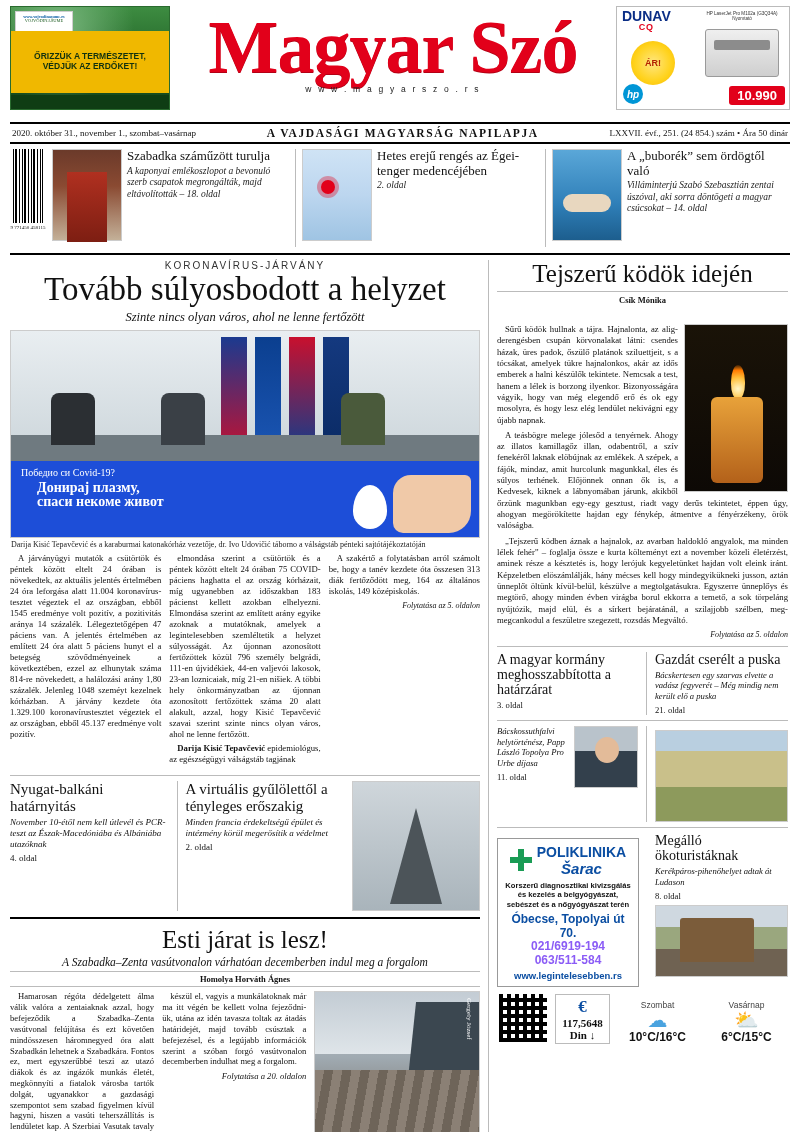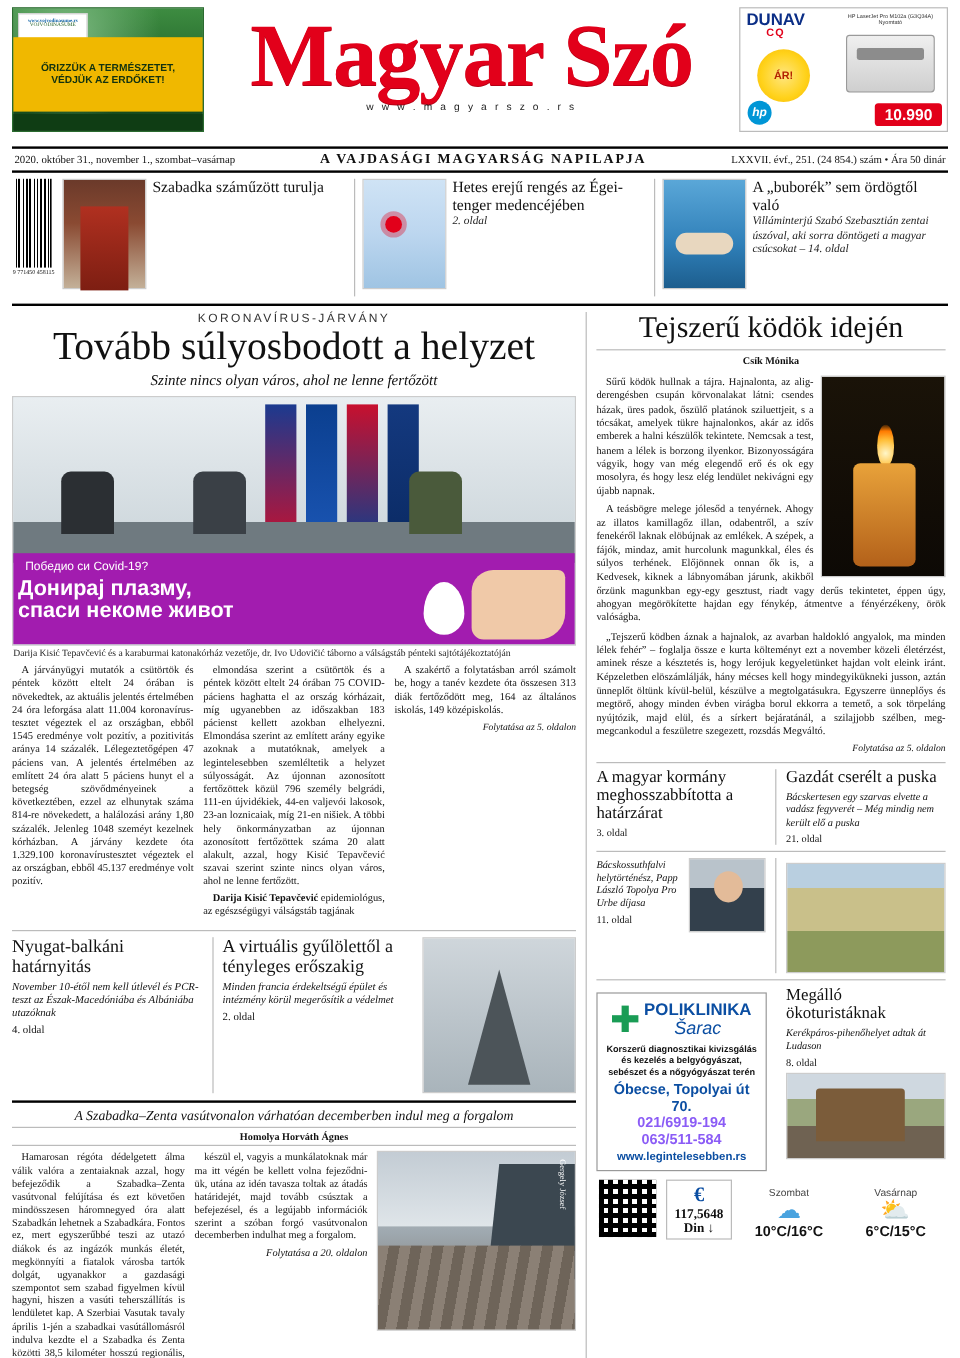--- a/index.html
+++ b/index.html
@@ -144,25 +144,25 @@
   .lead-photo .f1{left:210px;background:linear-gradient(180deg,#1b3a8f,#c8102e);}
   .lead-photo .f2{left:244px;background:linear-gradient(180deg,#0b3f8f,#1b56b5);}
   .lead-photo .f3{left:278px;background:linear-gradient(180deg,#c8102e,#0b3f8f);}
   .lead-photo .f4{left:312px;background:linear-gradient(180deg,#14397f,#0a2a63);}
   .lead-photo .desk{position:absolute;left:0;right:0;bottom:68px;height:34px;background:#6f7a80;}
   .lead-photo .p{position:absolute;bottom:92px;width:44px;height:52px;border-radius:8px 8px 0 0;}
   .lead-photo .pa{left:40px;background:#2b2f33;}
   .lead-photo .pb{left:150px;background:#3a4046;}
   .lead-photo .pc{left:330px;background:#4a5a3b;}
   .banner{
-    position:absolute; left:0; right:0; bottom:0; height:76px; background:#a21caf; color:#fff;
-    font-family:Liberation Sans, sans-serif;
+    position:absolute; left:0; right:0; bottom:0; height:76px; background:#1d4ed8; color:#fff;
+    font-family:Liberation Serif, serif;
   }
   .banner .small{ position:absolute; left:10px; top:6px; font-size:10px;}
-  .banner .big{ position:absolute; left:4px; top:20px; font-size:18px; font-weight:bold; line-height:1.0;}
+  .banner .big{ position:absolute; left:26px; top:20px; font-size:14px; font-weight:bold; line-height:1.0;}
   .banner .drop{ position:absolute; right:92px; bottom:8px; width:34px; height:44px;
     background:#fff; border-radius:50% 50% 50% 50%/60% 60% 40% 40%; }
   .banner .hand{ position:absolute; right:8px; bottom:4px; width:78px; height:58px; background:#f0c9a8; border-radius:18px 6px 22px 10px;}
   .photo-caption{ font-size:8px; line-height:1.2; padding:2px 1px 0; color:#222;}
 
   .body-cols { display:flex; gap:8px; margin-top:4px; }
   .bcol { flex:1; font-size:8.7px; line-height:1.26; text-align:justify; }
   .bcol p { margin:0 0 4px 0; text-indent:8px;}
   .bcol p.first { text-indent:8px; }
   .bcol b { font-weight:bold; }
@@ -193,21 +193,21 @@
   .rail-photo{ width:100%; height:150px; border:1px solid #ccc; position:relative; overflow:hidden;
     background:linear-gradient(180deg,#cfd6dc 0%, #9fa9b0 45%, #6c6257 100%);}
   .rail-photo .sky{position:absolute;left:0;right:0;top:0;height:62px;background:linear-gradient(180deg,#c3ccd4,#dfe5e9);}
   .rail-photo .mach{position:absolute;left:96px;top:10px;width:120px;height:96px;background:#3b4750;transform:skewX(-6deg);}
   .rail-photo .ties{position:absolute;left:0;right:0;bottom:0;height:70px;
     background:repeating-linear-gradient(100deg,#8b8075 0 9px,#6e6459 9px 18px);}
   .rail-photo .vert{position:absolute;right:6px;top:6px;writing-mode:vertical-rl;font-size:7px;color:#fff;}
 
   
   .r-title { text-align:center; font-size:25px; margin:0 0 3px; font-weight:normal; border-bottom:1px solid #bbb; padding-bottom:3px;}
-  .r-author { text-align:center; font-size:8.5px; font-weight:bold; margin-bottom:8px;}
+  .r-author { text-align:center; font-size:8.5px; font-weight:bold; margin-bottom:19px;}
   .candle-wrap{ float:right; width:104px; height:168px; margin:0 0 3px 6px; border:1px solid #ccc;
     background:linear-gradient(180deg,#1a1308 0%,#0d0905 100%); position:relative;}
   .candle-wrap .glass{position:absolute;left:26px;bottom:8px;width:52px;height:86px;border-radius:6px;
     background:linear-gradient(180deg,#e8a23a,#b3611a);}
   .candle-wrap .flame{position:absolute;left:46px;bottom:92px;width:14px;height:34px;border-radius:50% 50% 45% 45%;
     background:radial-gradient(circle at 50% 70%,#fff6c8,#ffbf3a 45%,#ff7a00 75%,rgba(255,122,0,0) 100%);}
   .r-text{ font-size:8.7px; line-height:1.3; text-align:justify; }
   .r-text p{ margin:0 0 4px 0; text-indent:8px;}
   .r-text .cont{ font-style:italic; text-align:right; font-size:8px;}
 
@@ -229,21 +229,21 @@
   .kiosk:after{content:"";position:absolute;left:24px;top:12px;width:74px;height:44px;background:#7b5c3a;border-radius:3px 3px 0 0;}
 
   
   .poli{ border:1px solid #999; margin-top:5px; padding:5px; text-align:center; font-family:"Liberation Sans",sans-serif;}
   .poli .brand{ display:flex; align-items:center; justify-content:center; gap:5px;}
   .poli .cross{ width:22px; height:22px; position:relative;}
   .poli .cross:before,.poli .cross:after{content:"";position:absolute;background:#1a9c55;}
   .poli .cross:before{left:8px;top:0;width:6px;height:22px;}
   .poli .cross:after{left:0;top:8px;width:22px;height:6px;}
   .poli .n1{ font-size:14px; font-weight:bold; color:#0b4ea2;}
-  .poli .n2{ font-size:15px; font-weight:normal; color:#0b4ea2; font-style:italic;}
+  .poli .n2{ font-size:15px; font-weight:bold; color:#0b4ea2; font-style:italic;}
   .poli .desc{ font-size:7.6px; color:#111; margin-top:4px; line-height:1.25; font-weight:bold;}
   .poli .city{ font-size:12px; font-weight:bold; color:#0b4ea2; margin-top:3px;}
   .poli .tel{ font-size:12px; font-weight:bold; color:#8b5cf6; line-height:1.15;}
   .poli .url{ font-size:9.5px; font-weight:bold; color:#0b4ea2; margin-top:2px;}
 
   
   .bottomrow{ display:flex; gap:6px; margin-top:5px; align-items:flex-end;}
   .qr{ width:52px; height:52px; background:
       repeating-linear-gradient(90deg,#000 0 4px,#fff 4px 8px),
       repeating-linear-gradient(0deg,#000 0 4px,#fff 4px 8px);
@@ -305,20 +305,21 @@
   <div class="teasers">
     <div class="barcode">
       <div class="bars"></div>
       <div class="num">9 771450 458115</div>
     </div>
 
     <div class="teaser">
       <div class="thumb t1img"></div>
       <div class="txt">
         <h3>Szabadka száműzött turulja</h3>
+        <p>A kaponyai emlékoszlopot a bevonuló szerb csapatok megrongálták, majd eltávolították – 18. oldal</p>
       </div>
     </div>
 
     <div class="teaser">
       <div class="thumb t2img"></div>
       <div class="txt">
         <h3>Hetes erejű rengés az Égei-tenger medencéjében</h3>
         <p>2. oldal</p>
       </div>
     </div>
@@ -385,20 +386,21 @@
         </div>
         <div class="lbox">
           <h4>A virtuális gyűlölettől a tényleges erőszakig</h4>
           <p>Minden francia érdekeltségű épület és intézmény körül megerősítik a védelmet</p>
           <div class="pg">2. oldal</div>
         </div>
         <div class="eiffel"></div>
       </div>
 
       <div class="esti">
+        <h2>Esti járat is lesz!</h2>
         <div class="sub">A Szabadka–Zenta vasútvonalon várhatóan decemberben indul meg a forgalom</div>
         <div class="byline">Homolya Horváth Ágnes</div>
         <div class="esti-cols">
           <div class="c">
             <p>Hamarosan régóta dédelgetett álma válik valóra a zentaiaknak azzal, hogy befejeződik a Szabadka–Zenta vasútvonal felújítása és ezt követően mindösszesen háromnegyed óra alatt Szabadkán lehetnek a Szabadkára. Fontos ez, mert egyszerűbbé teszi az utazó diákok és az ingázók munkás életét, megkönnyíti a fiatalok városba tartók dolgát, ugyanakkor a gazdasági szempontot sem szabad figyelmen kívül hagyni, hiszen a vasúti teherszállítás is lendületet kap.
 
 A Szerbiai Vasutak tavaly április 1-jén a szabadkai vasútállomásról indulva kezdte el a Szabadka és Zenta közötti 38,5 kilométer hosszú regionális, egyvágányú vasútvonal felújítását. A tervek szerint a beruházás értéke mintegy négymillió euró, ezt az összeget a vállalat saját gazdálkodásából biztosítja. Az illetékesek az ígérték, hogy kétszázhatvan nap alatt</p>
           </div>
           <div class="c">
             <p>készül el, vagyis a munkálatoknak már ma itt végén be kellett volna fejeződni-ük, utána az idén tavasza toltak az átadás határidejét, majd tovább csúsztak a befejezésel, és a legújabb információk szerint a szóban forgó vasútvonalon decemberben indulhat meg a forgalom.</p>

